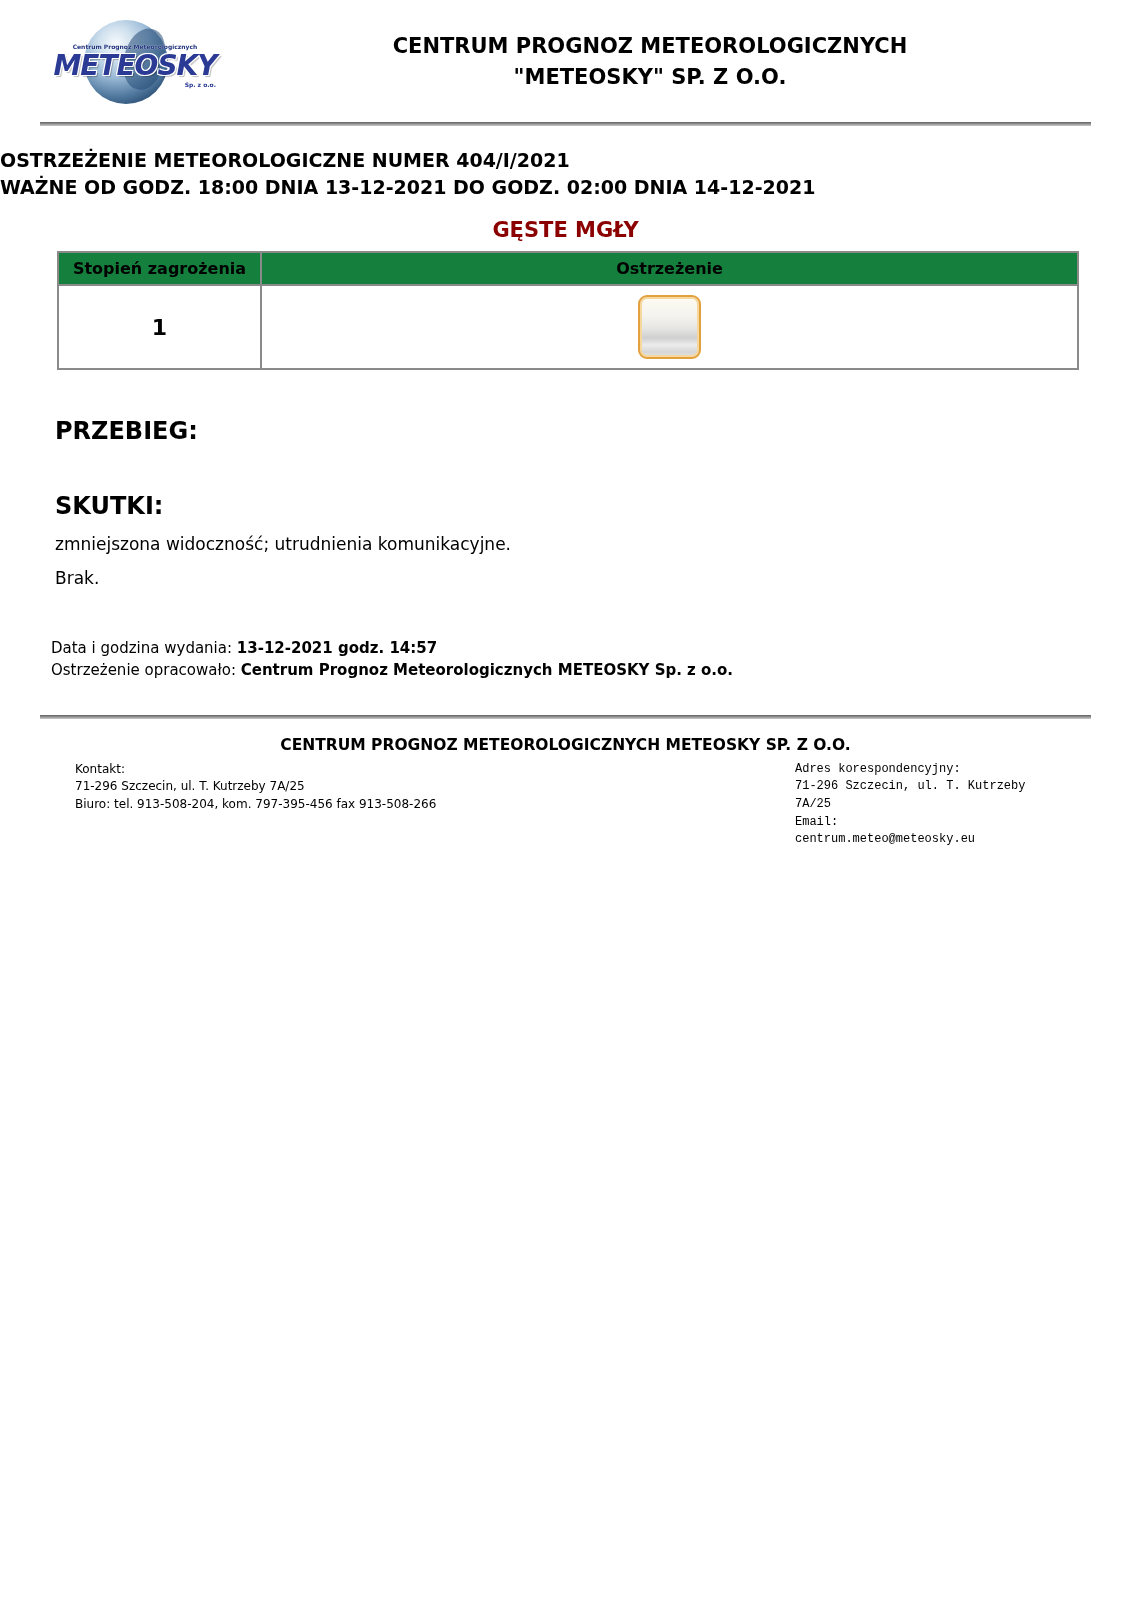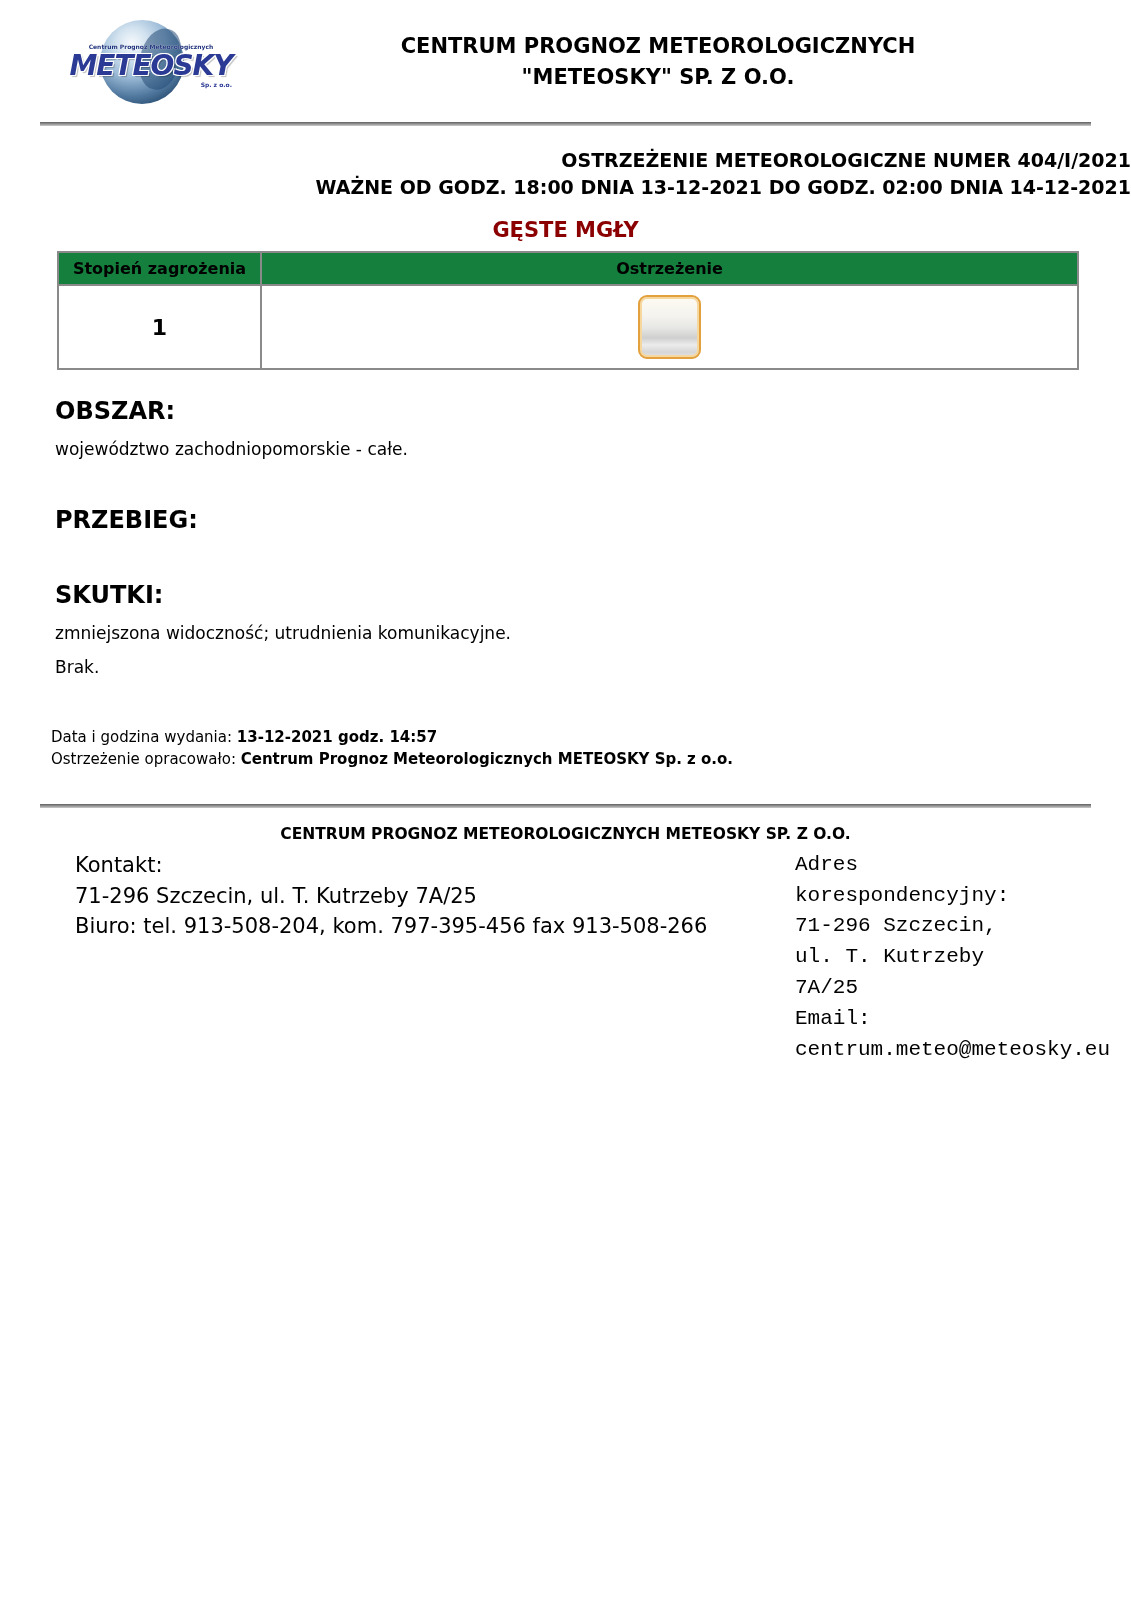--- a/index.html
+++ b/index.html
@@ -7,21 +7,21 @@
   body {
     width: 1131px; height: 1600px;
     background: #ffffff; color: #000000;
     font-family: "DejaVu Sans", sans-serif;
     position: relative; overflow: hidden;
   }
   .page { padding-top: 14px; }
 
   
   .header-row { display: flex; align-items: center; margin: 0 41px 0 40px; height: 96px; }
-  .logo { position: relative; width: 150px; height: 86px; margin-left: 36px; flex: 0 0 auto; }
+  .logo { position: relative; width: 150px; height: 86px; margin-left: 20px; flex: 0 0 auto; }
   .globe {
     position: absolute; left: 24px; top: 1px; width: 84px; height: 84px; border-radius: 50%;
     background: radial-gradient(circle at 38% 28%, #f6fafd 0%, #d2e2ef 20%, #9dbcd8 42%, #51799f 66%, #1e3f63 88%, #142c47 100%);
   }
   .globe-land {
     position: absolute; left: 40px; top: 8px; width: 40px; height: 62px; border-radius: 55% 45% 50% 50%;
     background: #274d77; opacity: .55; transform: rotate(12deg);
   }
   .logo-arc {
     position: absolute; left: 0; top: 24px; width: 150px; text-align: center;
@@ -35,21 +35,21 @@
   }
   .logo-sub { position: absolute; right: -6px; top: 62px; font-size: 6px; font-weight: bold; color: #2b3a94; text-shadow: 0 0 1px #fff; }
   .header-titles { flex: 1 1 auto; text-align: center; font-weight: bold; font-size: 21px; line-height: 1.5; }
 
   .rule {
     height: 4px; margin: 12px 40px 0 40px;
     background: linear-gradient(to bottom, #606060 0%, #8a8a8a 40%, #cccccc 100%);
   }
 
   
-  .warn-block { margin-top: 21px; text-align: right; font-weight: bold; font-size: 19px; line-height: 1.4; }
+  .warn-block { margin-top: 21px; text-align: left; font-weight: bold; font-size: 19px; line-height: 1.4; }
   .phenomenon { margin-top: 18px; text-align: center; font-weight: bold; font-size: 21px; color: #8B0000; }
 
   
   table.warn-table { border-collapse: collapse; table-layout: fixed; margin: 9px 0 0 57px; }
   table.warn-table th, table.warn-table td { border: 2px solid #8a8a8a; padding: 0; }
   table.warn-table th {
     background: #15803d; font-size: 16px; font-weight: bold; height: 33px; text-align: center;
   }
   col.c-level { width: 203px; }
   col.c-threat { width: 817px; }
@@ -68,21 +68,21 @@
   .section-heading.first { margin-top: 27px; }
   .section-text { font-size: 17px; margin: 14px 0 0 0; }
 
   
   .issue { margin: 50px 55px 0 51px; font-size: 15px; line-height: 1.45; }
   .issue b { font-weight: bold; }
 
   
   .rule.bottom { margin-top: 33px; }
   .footer-heading { margin-top: 17px; text-align: center; font-weight: bold; font-size: 15.5px; }
-  .footer-cols { display: flex; margin: 7px 41px 0 75px; font-size: 21px; line-height: 1.47; }
+  .footer-cols { display: flex; margin: 7px 41px 0 75px; font-size: 12px; line-height: 1.47; }
   .footer-left { width: 680px; }
   .footer-right { margin-left: 40px; width: 235px; font-family: Liberation Mono, monospace; }
 </style>
 </head>
 <body>
 
 <div class="page">
 
   <div class="header-row">
     <div class="logo">
@@ -122,24 +122,20 @@
       <tr>
         <td class="level-cell">1</td>
         <td class="threat-cell">
           <span class="fog-icon"></span>
         </td>
       </tr>
     </tbody>
   </table>
 
   <div class="section">
-    <div class="section-heading first">OBSZAR:</div>
-    <p class="section-text">województwo zachodniopomorskie - całe.</p>
-  </div>
-  <div class="section">
     <div class="section-heading">PRZEBIEG:</div>
   </div>
   <div class="section">
     <div class="section-heading">SKUTKI:</div>
     <p class="section-text">zmniejszona widoczność; utrudnienia komunikacyjne.</p>
   </div>
   <div class="section">
     <p class="section-text">Brak.</p>
   </div>
 

